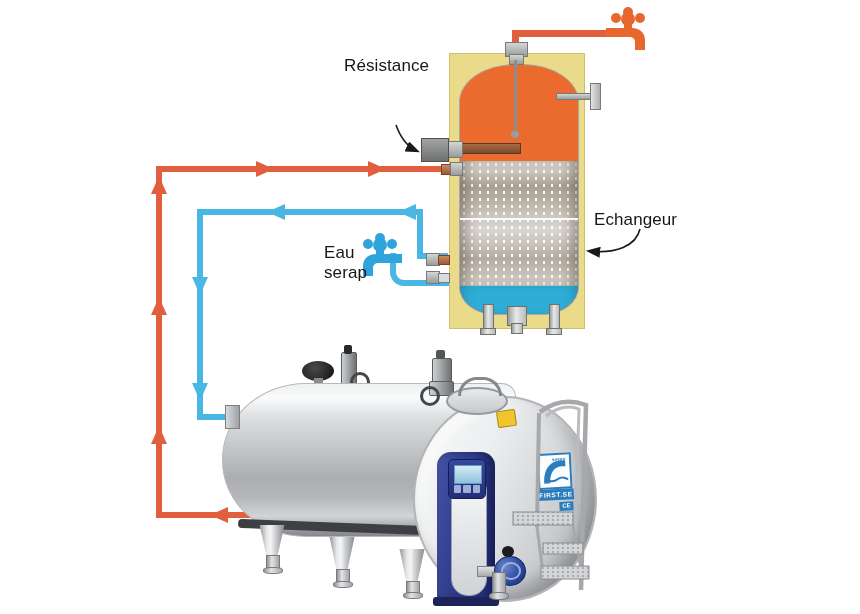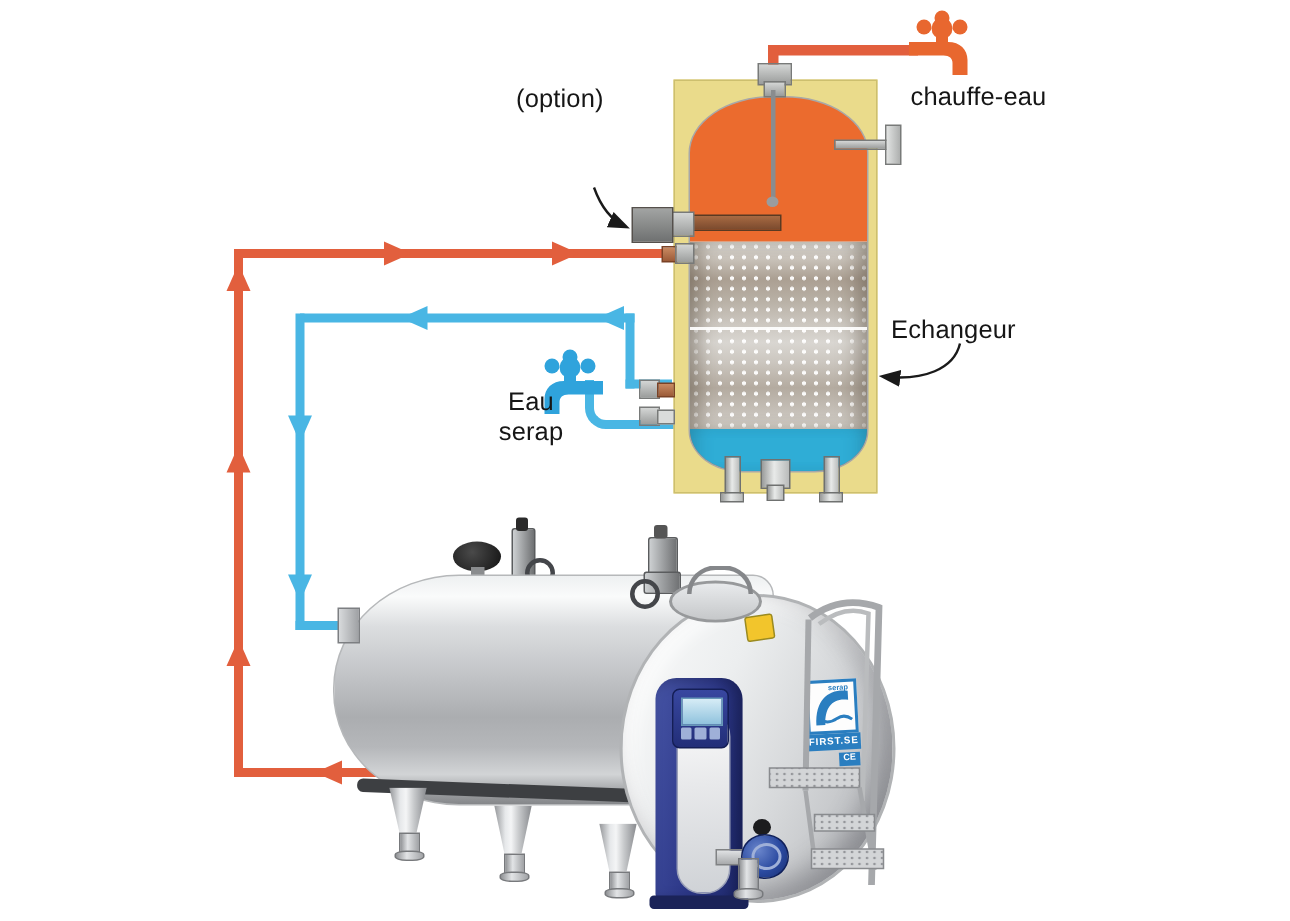--- a/index.html
+++ b/index.html
@@ -224,27 +224,26 @@
   <div class="foot" style="left:333px;top:581px;width:18px;height:5px;border-radius:40%;"></div>
   <div class="cone" style="left:399px;top:549px;width:26px;height:34px;"></div>
   <div class="foot" style="left:406px;top:581px;width:12px;height:13px;"></div>
   <div class="foot" style="left:403px;top:592px;width:18px;height:5px;border-radius:40%;"></div>
   <div class="foot" style="left:492px;top:572px;width:12px;height:22px;"></div>
   <div class="foot" style="left:489px;top:592px;width:18px;height:6px;border-radius:40%;"></div>
 
   <div class="abs" style="left:225px;top:405px;width:13px;height:22px;background:linear-gradient(90deg,#d8dadc,#9fa1a4);border:1px solid #7d7f82;"></div>
 
   <div class="lbl" style="left:344px;top:56px;width:150px;">
-    <span>(option)</span>
+    <span>Résistance</span>
   </div>
   <div class="lbl" style="left:607px;top:55px;width:140px;">
-    <span>chauffe-eau</span>
   </div>
   <div class="lbl" style="left:594px;top:210px;">Echangeur</div>
-  <div class="lbl" style="left:324px;top:258px;width:60px;text-align:center;">
+  <div class="lbl" style="left:324px;top:243px;width:60px;">
     <span>Eau</span>
     <span>serap</span>
   </div>
 
   <svg style="left:0;top:0;pointer-events:none;" width="860" height="614" viewBox="0 0 860 614">
     <defs>
       <marker id="ah" markerWidth="9" markerHeight="7" refX="7" refY="3.5" orient="auto">
         <path d="M0 0 L9 3.5 L0 7 Z" fill="#1a1a1a"></path>
       </marker>
     </defs>

